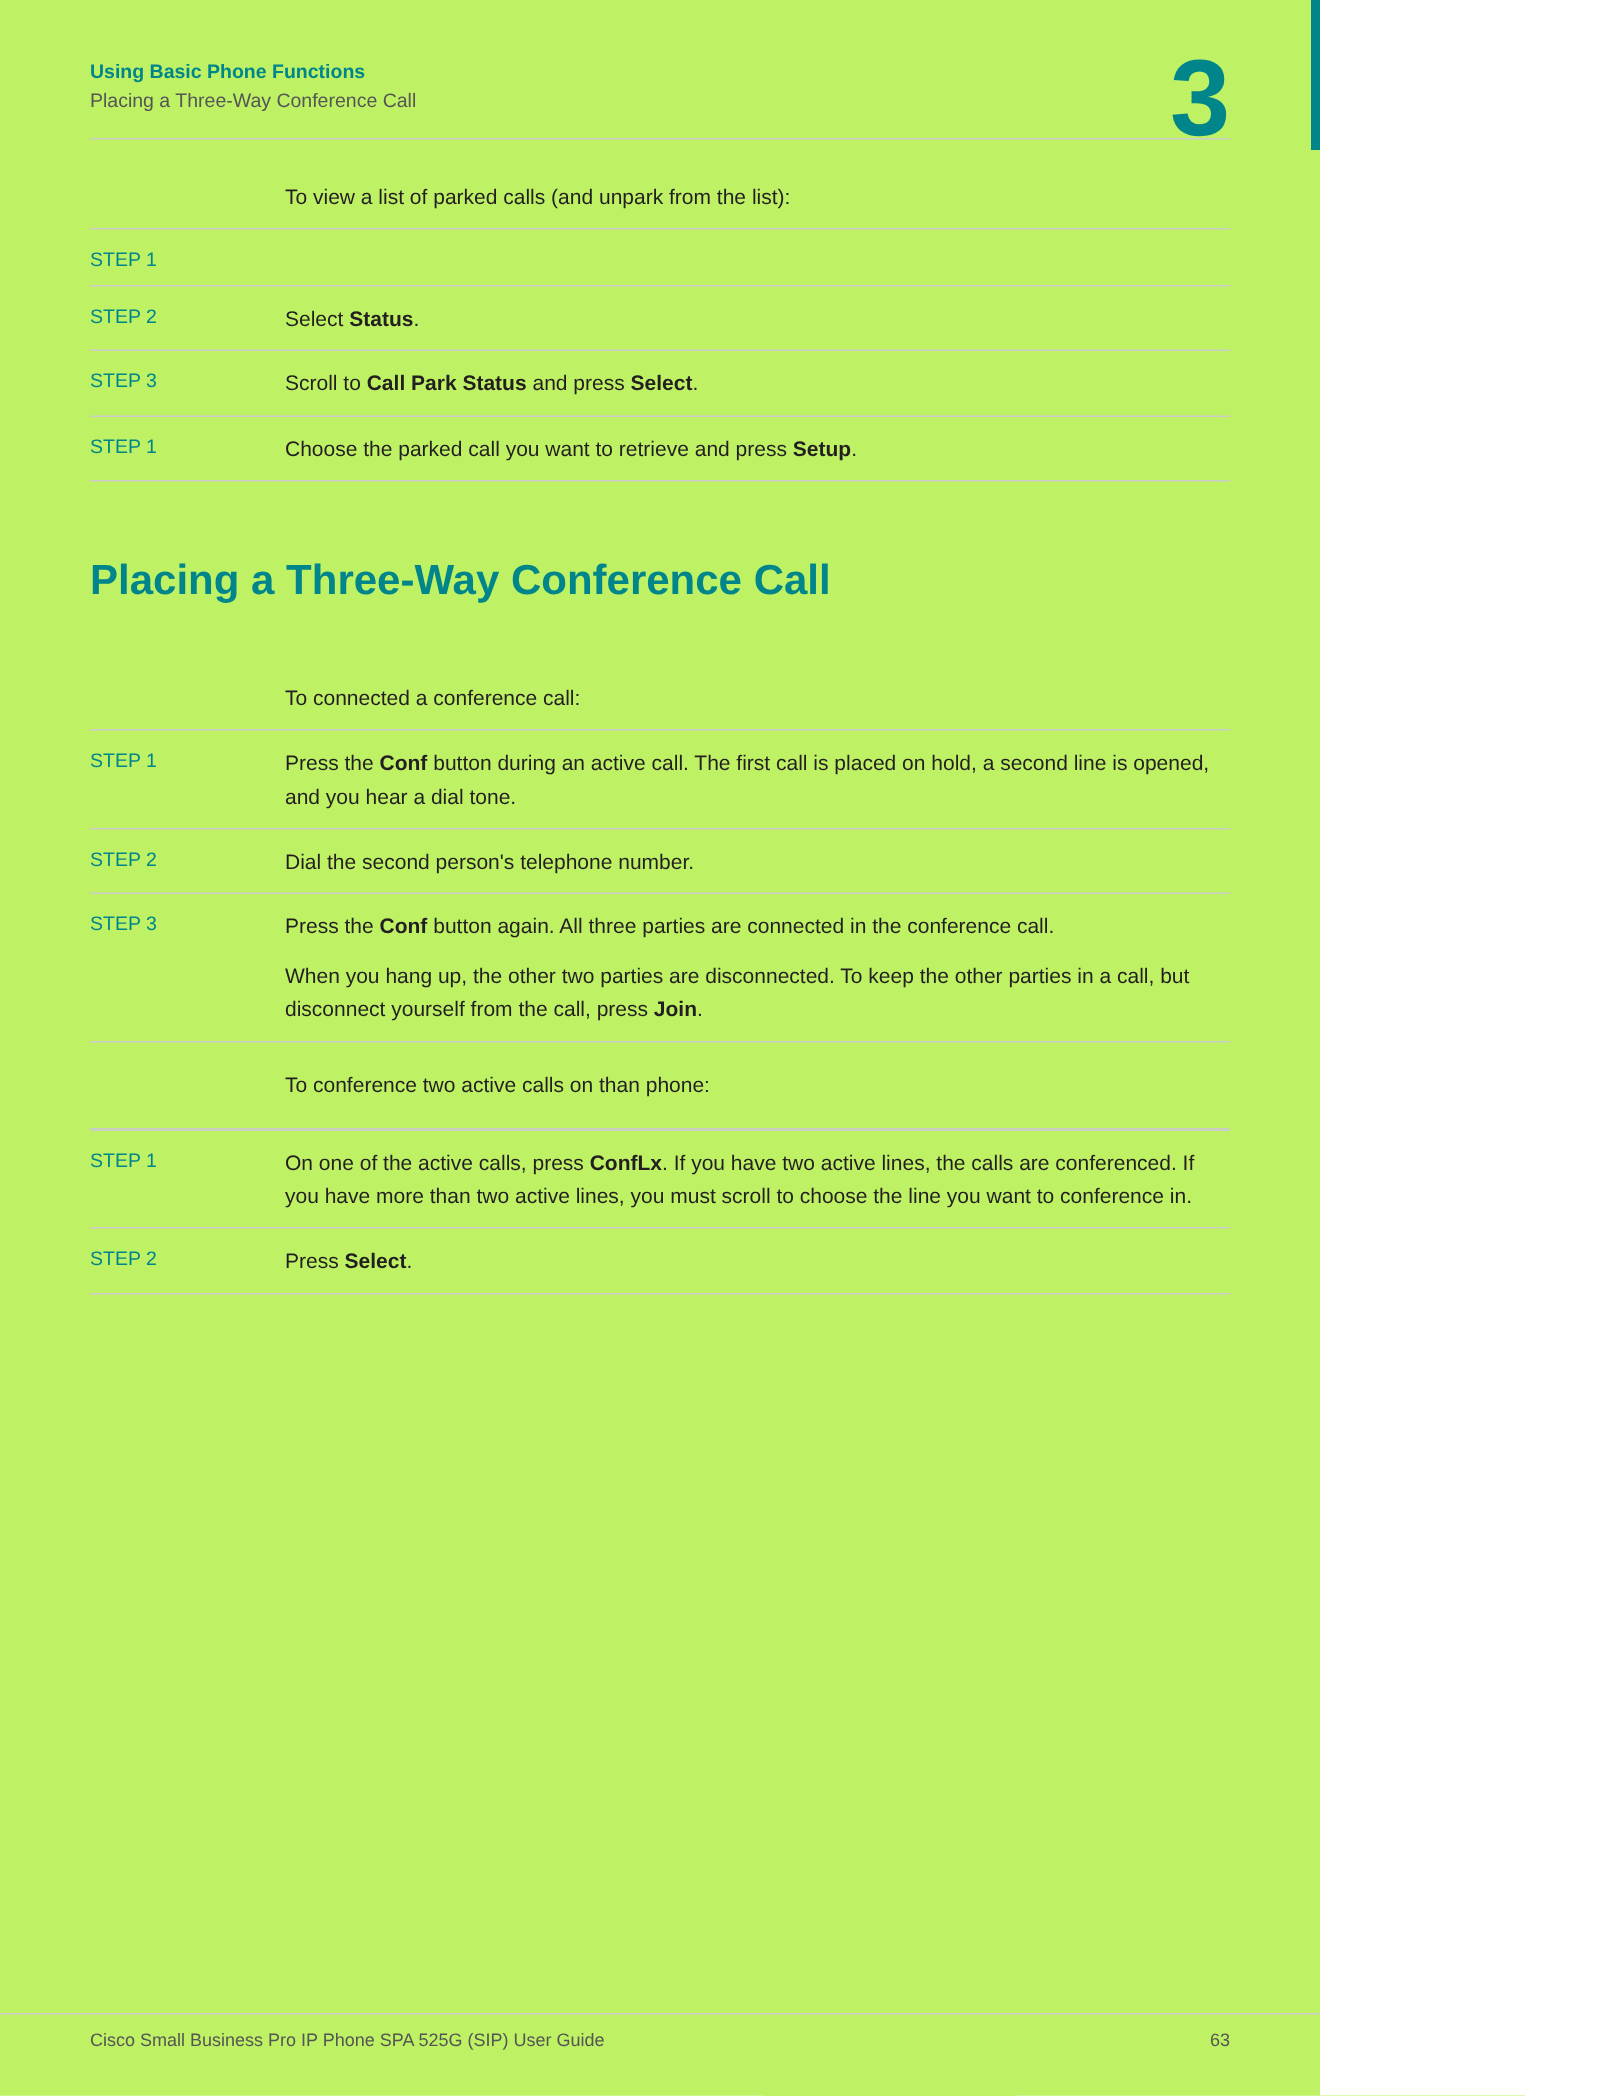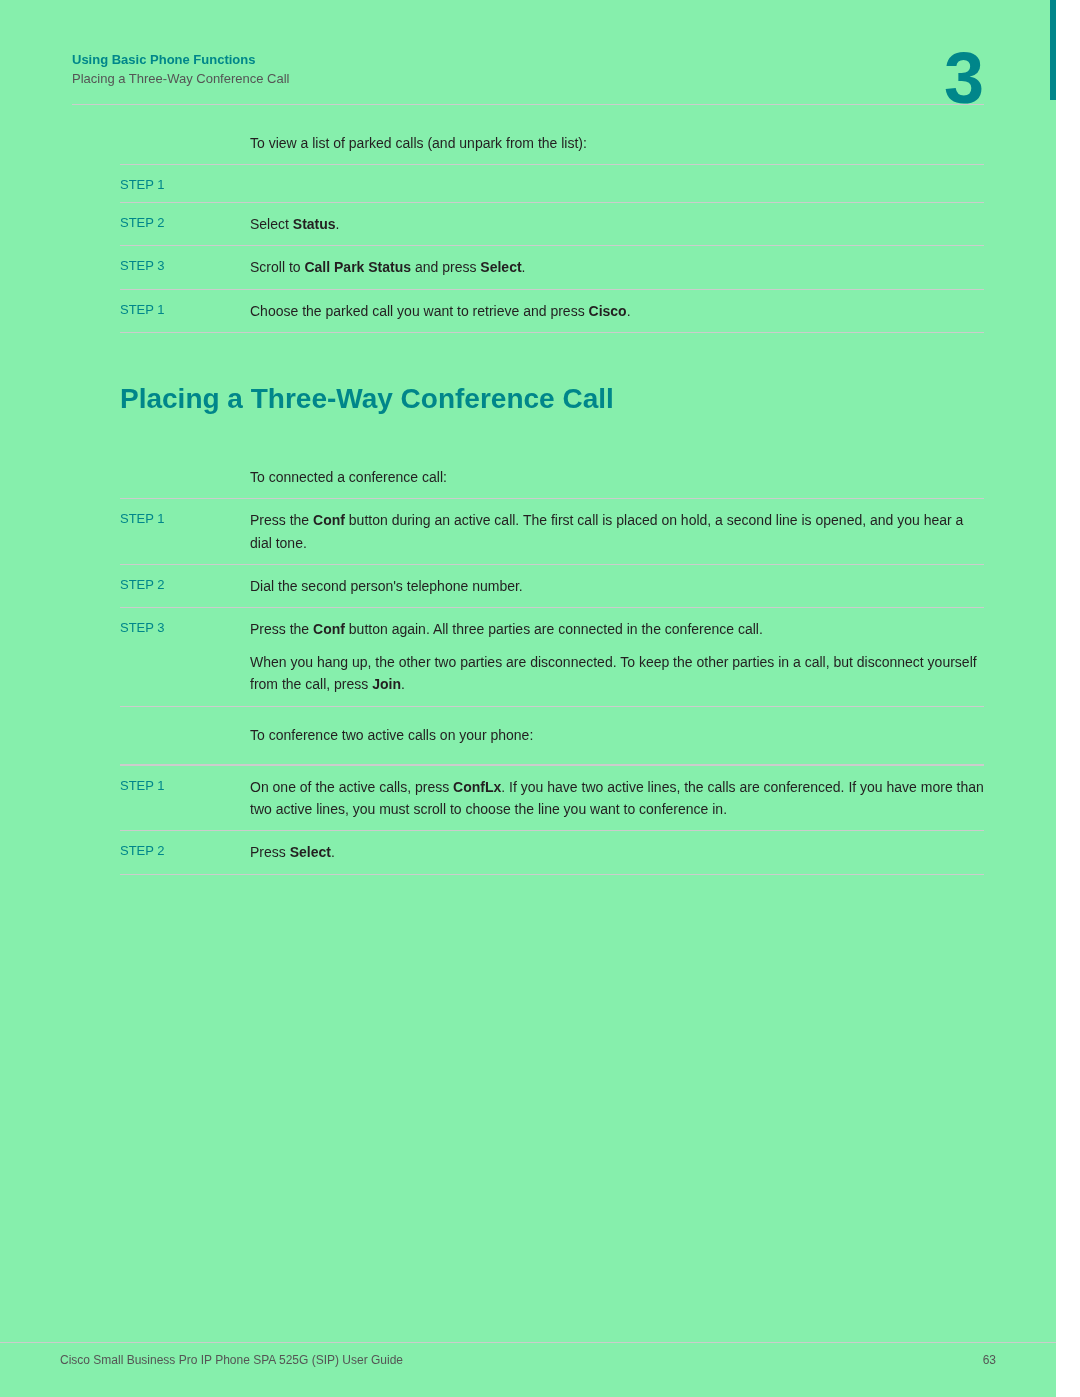--- a/index.html
+++ b/index.html
@@ -7,25 +7,25 @@
       background: #ffffff;
       font-family: Arial, Helvetica, sans-serif;
       font-size: 14px;
       color: #231f20;
       width: 1080px;
       min-height: 1397px;
       position: relative;
     }
 
     .page-container {
-      width: 1056px;
+      width: 880px;
       min-height: 1397px;
-      background: #86efac;
+      background: #bef264;
       position: relative;
-      padding: 12px;
+      padding: 0;
     }
 
     
     .right-border {
       position: absolute;
       top: 0;
       right: 0;
       width: 6px;
       height: 100px;
       background: #00868a;
@@ -61,21 +61,20 @@
 
     .header-divider {
       border: none;
       border-top: 1px solid #ccc;
       margin: 18px 0 0 0;
     }
 
     
     .main-content {
       padding: 0 60px;
-      margin-left: 48px;
     }
 
     
     .intro-text {
       padding: 28px 0 10px 130px;
       font-size: 14px;
       color: #231f20;
       line-height: 1.5;
     }
 
@@ -192,21 +191,21 @@
         <div class="step-content">Select <strong>Status</strong>.</div>
       </div>
 
       <div class="step-row">
         <div class="step-label">STEP 3</div>
         <div class="step-content">Scroll to <strong>Call Park Status</strong> and press <strong>Select</strong>.</div>
       </div>
 
       <div class="step-row">
         <div class="step-label">STEP 1</div>
-        <div class="step-content">Choose the parked call you want to retrieve and press <strong>Cisco</strong>.</div>
+        <div class="step-content">Choose the parked call you want to retrieve and press <strong>Setup</strong>.</div>
       </div>
 
     </div>
 
     <div class="section-heading">Placing a Three-Way Conference Call</div>
 
     <div class="intro-text">To connected a conference call:</div>
 
     <div class="steps-section">
 
@@ -223,21 +222,21 @@
       <div class="step-row">
         <div class="step-label">STEP 3</div>
         <div class="step-content">
           <div>Press the <strong>Conf</strong> button again. All three parties are connected in the conference call.</div>
           <div class="note-text" style="padding: 10px 0 0 0;">When you hang up, the other two parties are disconnected. To keep the other parties in a call, but disconnect yourself from the call, press <strong>Join</strong>.</div>
         </div>
       </div>
 
     </div>
 
-    <div class="extra-text">To conference two active calls on your phone:</div>
+    <div class="extra-text">To conference two active calls on than phone:</div>
 
     <div class="steps-section">
 
       <div class="step-row">
         <div class="step-label">STEP 1</div>
         <div class="step-content">On one of the active calls, press <strong>ConfLx</strong>. If you have two active lines, the calls are conferenced. If you have more than two active lines, you must scroll to choose the line you want to conference in.</div>
       </div>
 
       <div class="step-row">
         <div class="step-label">STEP 2</div>

